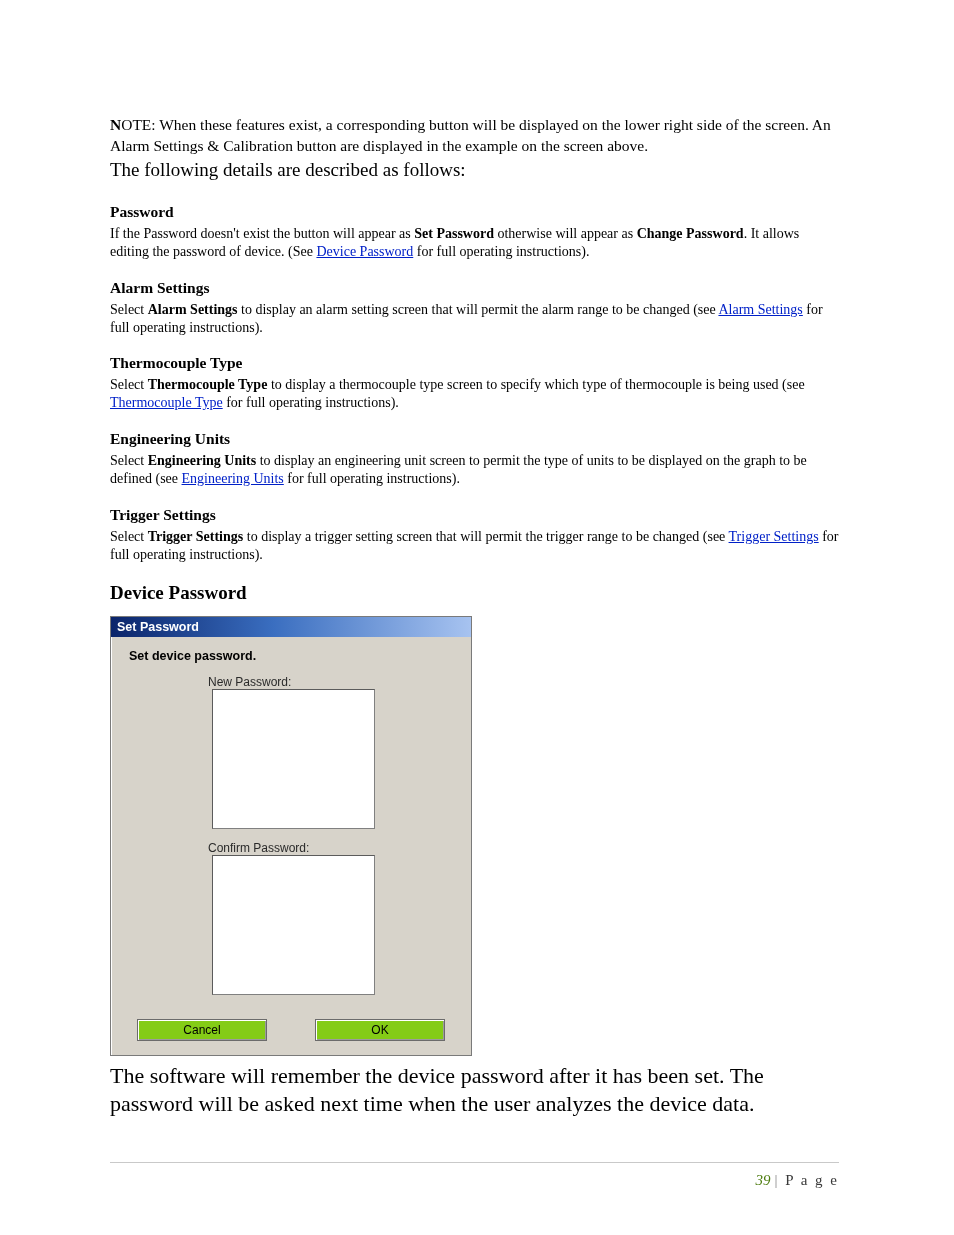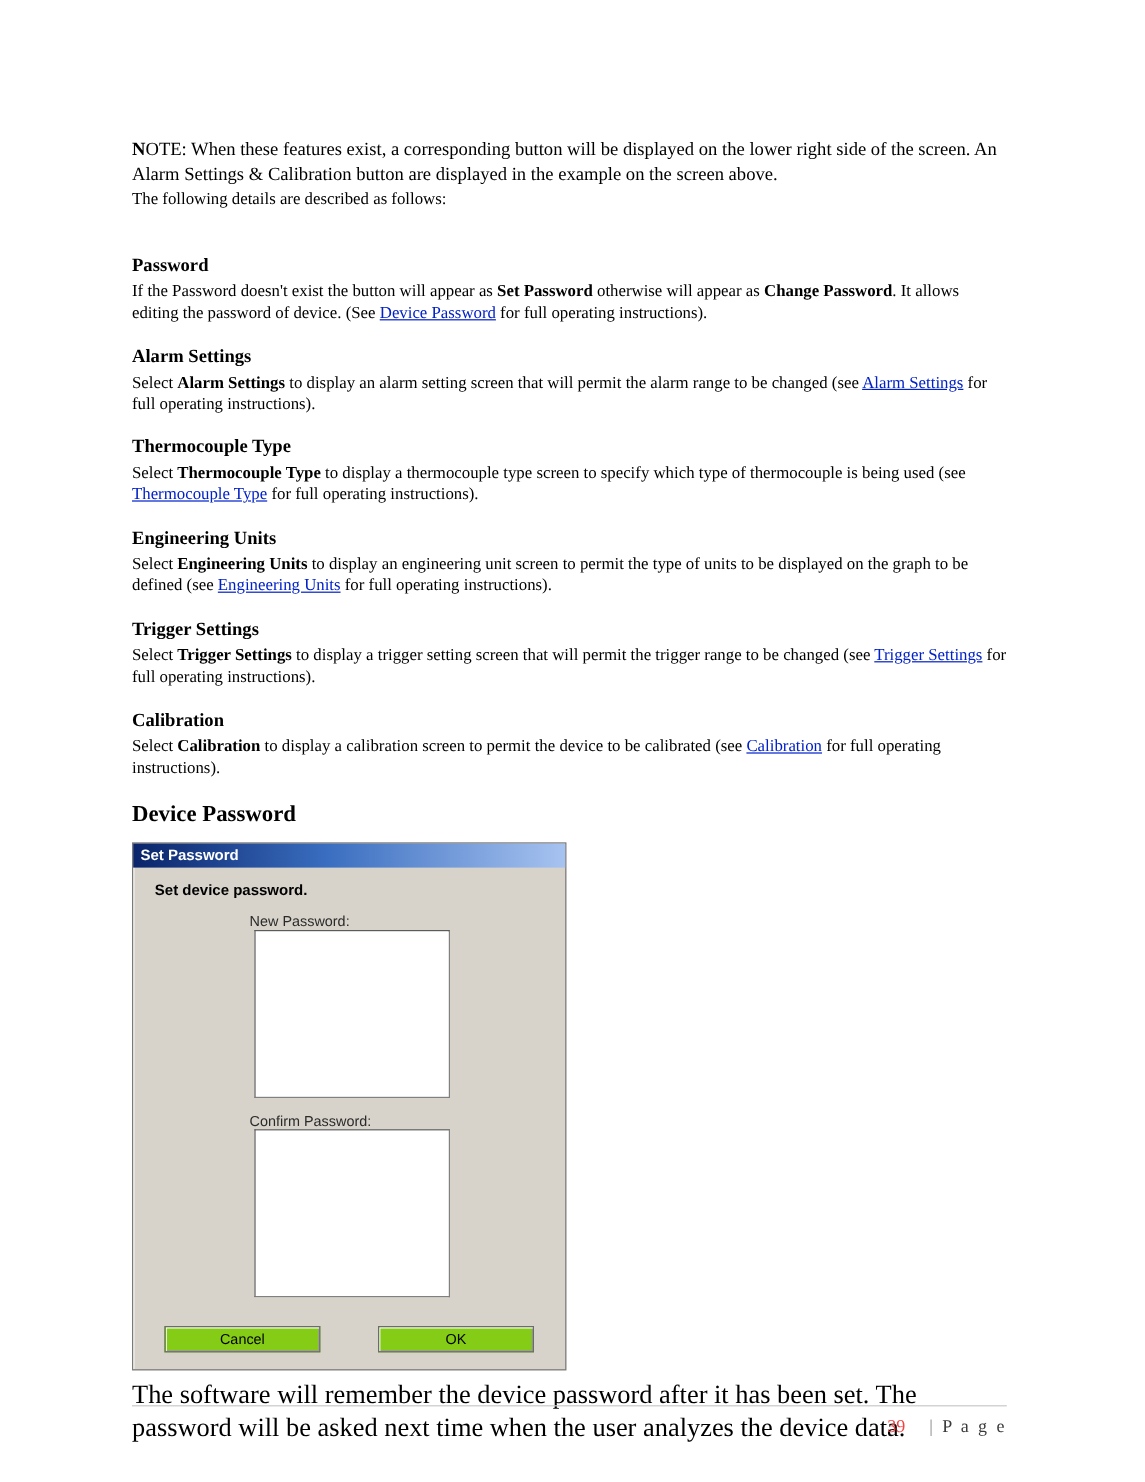--- a/index.html
+++ b/index.html
@@ -16,23 +16,23 @@
     padding: 115px 115px 40px 110px;
     position: relative;
   }
   .note-line {
     font-size: 15.5px;
     line-height: 1.35;
     margin-bottom: 2px;
   }
   .note-line .n-bold { font-weight: bold; }
   .follow-line {
-    font-size: 14px;
+    font-size: 19px;
     margin-top: 2px;
-    margin-bottom: 38px;
+    margin-bottom: 22px;
   }
   .sec {
     margin-bottom: 18px;
   }
   .sec-head {
     font-size: 15.5px;
     font-weight: bold;
     margin-bottom: 4px;
   }
   .sec-body {
@@ -135,21 +135,21 @@
     border-top: 1px solid #c9c9c9;
   }
   .footer-txt {
     position: absolute;
     right: 115px;
     bottom: 46px;
     font-size: 15px;
     color: #3a3a3a;
     letter-spacing: 2px;
   }
-  .footer-num { color: #ef4444; letter-spacing: 0; margin-right: 18px; }
+  .footer-num { color: #4d7c0f; letter-spacing: 0; margin-right: 2px; font-style: italic; }
   .footer-bar { color: #888; letter-spacing: 0; margin: 0 2px; }
 </style>
 </head>
 <body>
 
 <div class="page">
 
   <div class="note-line">
     <span class="n-bold">N</span><span>OTE: When these features exist, a corresponding button will be displayed on the lower right side of the screen. An Alarm Settings &amp; Calibration button are displayed in the example on the screen above.</span>
   </div>
@@ -183,26 +183,20 @@
     </div>
   </div>
 
   <div class="sec">
     <div class="sec-head">Trigger Settings</div>
     <div class="sec-body">
       <span>Select </span><b>Trigger Settings</b><span> to display a trigger setting screen that will permit the trigger range to be changed (see </span><a class="docklink" href="#">Trigger Settings</a><span> for full operating instructions).</span>
     </div>
   </div>
 
-  <div class="sec">
-    <div class="sec-head">Calibration</div>
-    <div class="sec-body">
-      <span>Select </span><b>Calibration</b><span> to display a calibration screen to permit the device to be calibrated (see </span><a class="docklink" href="#">Calibration</a><span> for full operating instructions).</span>
-    </div>
-  </div>
 
   <div class="dp-head">Device Password</div>
 
   <div class="dlg-row">
     <div class="dlg">
       <div class="dlg-title">Set Password</div>
       <div class="dlg-body">
         <div class="dlg-caption">Set device password.</div>
         <div class="dlg-field">
           <div class="dlg-label">New Password:</div>

